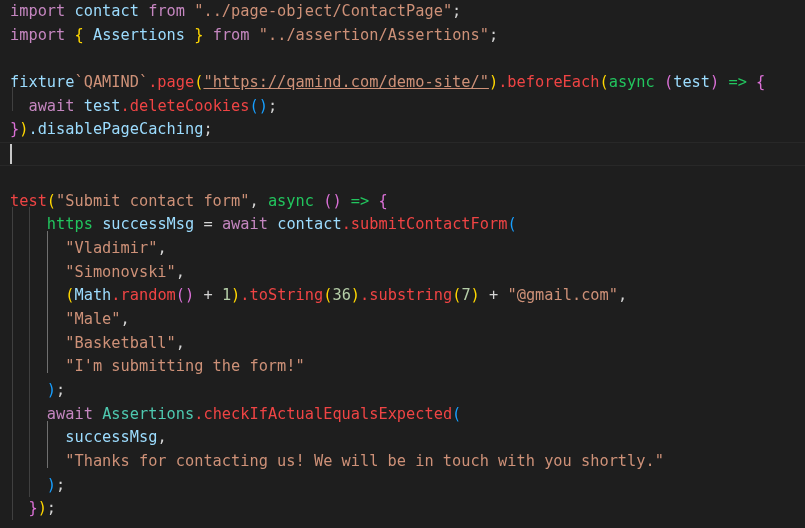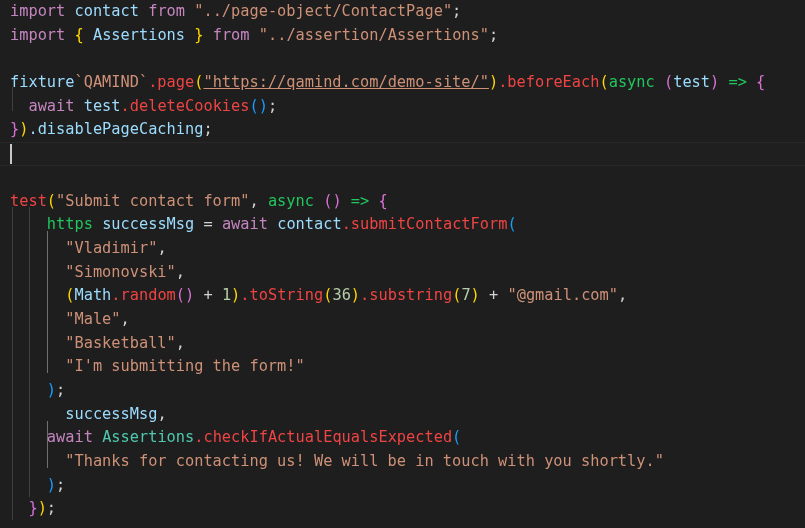--- a/index.html
+++ b/index.html
@@ -135,23 +135,23 @@
     <div class="line">      <span class="br1">(</span><span class="var">Math</span><span class="fn">.random</span><span class="br2">()</span> <span class="punct">+</span> <span class="num">1</span><span class="br1">)</span><span class="fn">.toString</span><span class="br1">(</span><span class="num">36</span><span class="br1">)</span><span class="fn">.substring</span><span class="br1">(</span><span class="num">7</span><span class="br1">)</span> <span class="punct">+</span> <span class="str">"@gmail.com"</span><span class="punct">,</span></div>
 
     <div class="line">      <span class="str">"Male"</span><span class="punct">,</span></div>
 
     <div class="line">      <span class="str">"Basketball"</span><span class="punct">,</span></div>
 
     <div class="line">      <span class="str">"I'm submitting the form!"</span></div>
 
     <div class="line">    <span class="br3">)</span><span class="punct">;</span></div>
 
+    <div class="line">    <span class="kw">await</span> <span class="cls">Assertions</span><span class="fn">.checkIfActualEqualsExpected</span><span class="br3">(</span></div>
+
     <div class="line">      <span class="var">successMsg</span><span class="punct">,</span></div>
-
-    <div class="line">    <span class="kw">await</span> <span class="cls">Assertions</span><span class="fn">.checkIfActualEqualsExpected</span><span class="br3">(</span></div>
 
     <div class="line">      <span class="str">"Thanks for contacting us! We will be in touch with you shortly."</span></div>
 
     <div class="line">    <span class="br3">)</span><span class="punct">;</span></div>
 
     <div class="line">  <span class="br2">}</span><span class="br1">)</span><span class="punct">;</span></div>
 
   </div>
 
   <div class="cursor" style="top:144px; height:20px;"></div>

